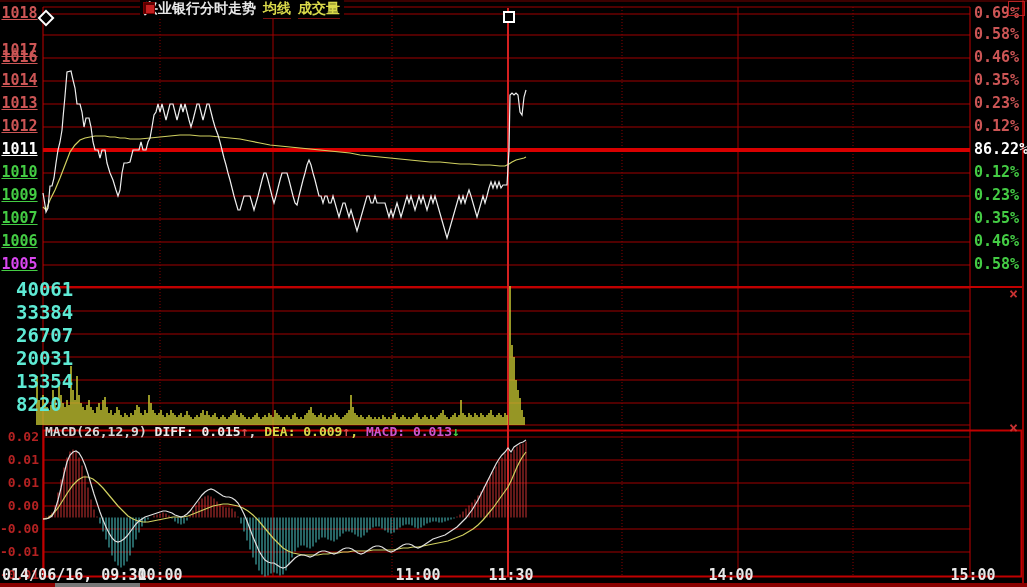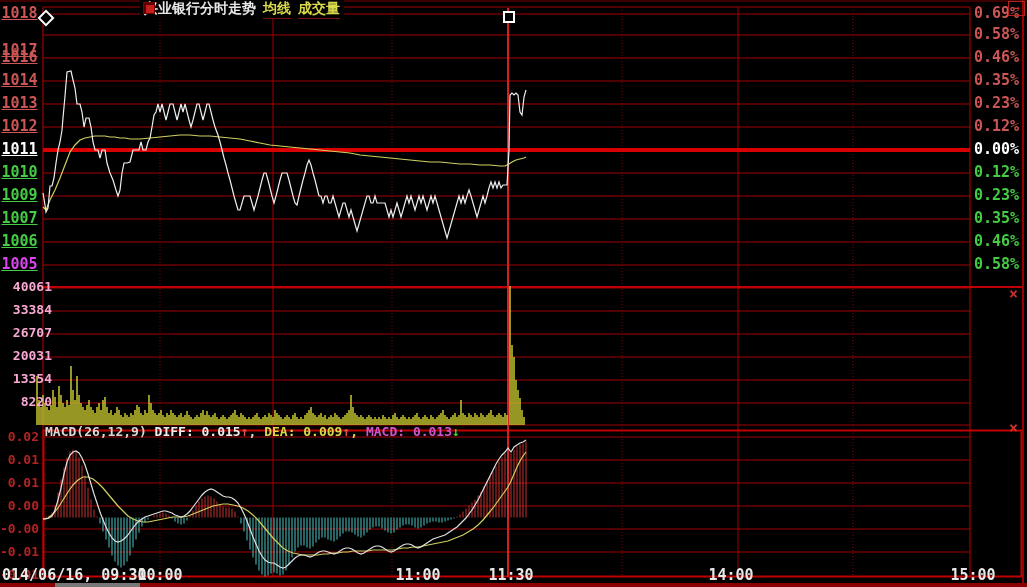--- a/index.html
+++ b/index.html
@@ -3,21 +3,21 @@
 <meta charset="utf-8">
 <style>
   html,body{margin:0;padding:0;background:#000;}
   #app{position:relative;width:1027px;height:587px;background:#000;overflow:hidden;
        font-family:"DejaVu Sans Mono","Liberation Mono",monospace;}
   svg{position:absolute;left:0;top:0;}
   .lbl{position:absolute;font-family:"DejaVu Sans Mono","Liberation Mono",monospace;
        font-weight:bold;line-height:1;white-space:pre;pointer-events:none;}
   .axL{left:0;width:39px;text-align:center;font-size:15px;text-decoration:underline;}
   .axR{left:974px;width:52px;text-align:left;font-size:15px;}
-  .axV{left:8px;width:44px;text-align:right;font-size:13px;color:#f9a8d4;}
+  .axV{left:16px;width:44px;text-align:right;font-size:19px;color:#5eead4;}
   .axM{left:0;width:39px;text-align:right;font-size:13px;color:#b42222;}
   .axT{font-size:15px;color:#e8e8e8;}
   #title{position:absolute;left:140px;top:0;height:18px;display:flex;align-items:center;
          gap:7px;background:#000;padding:0 4px;font-family:"Liberation Sans",sans-serif;
          font-size:14px;font-weight:bold;white-space:nowrap;z-index:5;}
   .t-white{color:#e8e8e8;}
   .t-yel{color:#d8d84a;border-bottom:1px solid #7a1010;}
   #grid-icon{position:absolute;left:143px;top:2px;width:10px;height:10px;background:#c42020;
              border:1px solid #7a0000;box-shadow:inset 2px 2px 0 #5a0000;z-index:6;}
   .handle{position:absolute;width:8px;height:8px;background:#000;border:2px solid #fff;z-index:7;}
@@ -515,21 +515,21 @@
     <div class="lbl axL" style="top: 188px; color: rgb(68, 204, 68); text-decoration-color: rgb(68, 204, 68);">1009</div>
     <div class="lbl axL" style="top: 211px; color: rgb(68, 204, 68); text-decoration-color: rgb(68, 204, 68);">1007</div>
     <div class="lbl axL" style="top: 234px; color: rgb(68, 204, 68); text-decoration-color: rgb(68, 204, 68);">1006</div>
     <div class="lbl axL" style="top: 257px; color: #d946ef; text-decoration-color: rgb(68, 204, 68);">1005</div>
     <div class="lbl axR" style="top: 6px; color: rgb(204, 85, 85);">0.69%</div>
     <div class="lbl axR" style="top: 27px; color: rgb(204, 85, 85);">0.58%</div>
     <div class="lbl axR" style="top: 50px; color: rgb(204, 85, 85);">0.46%</div>
     <div class="lbl axR" style="top: 73px; color: rgb(204, 85, 85);">0.35%</div>
     <div class="lbl axR" style="top: 96px; color: rgb(204, 85, 85);">0.23%</div>
     <div class="lbl axR" style="top: 119px; color: rgb(204, 85, 85);">0.12%</div>
-    <div class="lbl axR" style="top: 142px; color: rgb(255, 255, 255);">0.00%</div>
+    <div class="lbl axR" style="top: 142px; color: rgb(255, 255, 255);">86.22%</div>
     <div class="lbl axR" style="top: 165px; color: rgb(68, 204, 68);">0.12%</div>
     <div class="lbl axR" style="top: 188px; color: rgb(68, 204, 68);">0.23%</div>
     <div class="lbl axR" style="top: 211px; color: rgb(68, 204, 68);">0.35%</div>
     <div class="lbl axR" style="top: 234px; color: rgb(68, 204, 68);">0.46%</div>
     <div class="lbl axR" style="top: 257px; color: rgb(68, 204, 68);">0.58%</div>
     <div class="lbl axV" style="top: 280px;">40061</div>
     <div class="lbl axV" style="top: 303px;">33384</div>
     <div class="lbl axV" style="top: 326px;">26707</div>
     <div class="lbl axV" style="top: 349px; text-align: right;">20031</div>
     <div class="lbl axV" style="top: 372px;">13354</div>

